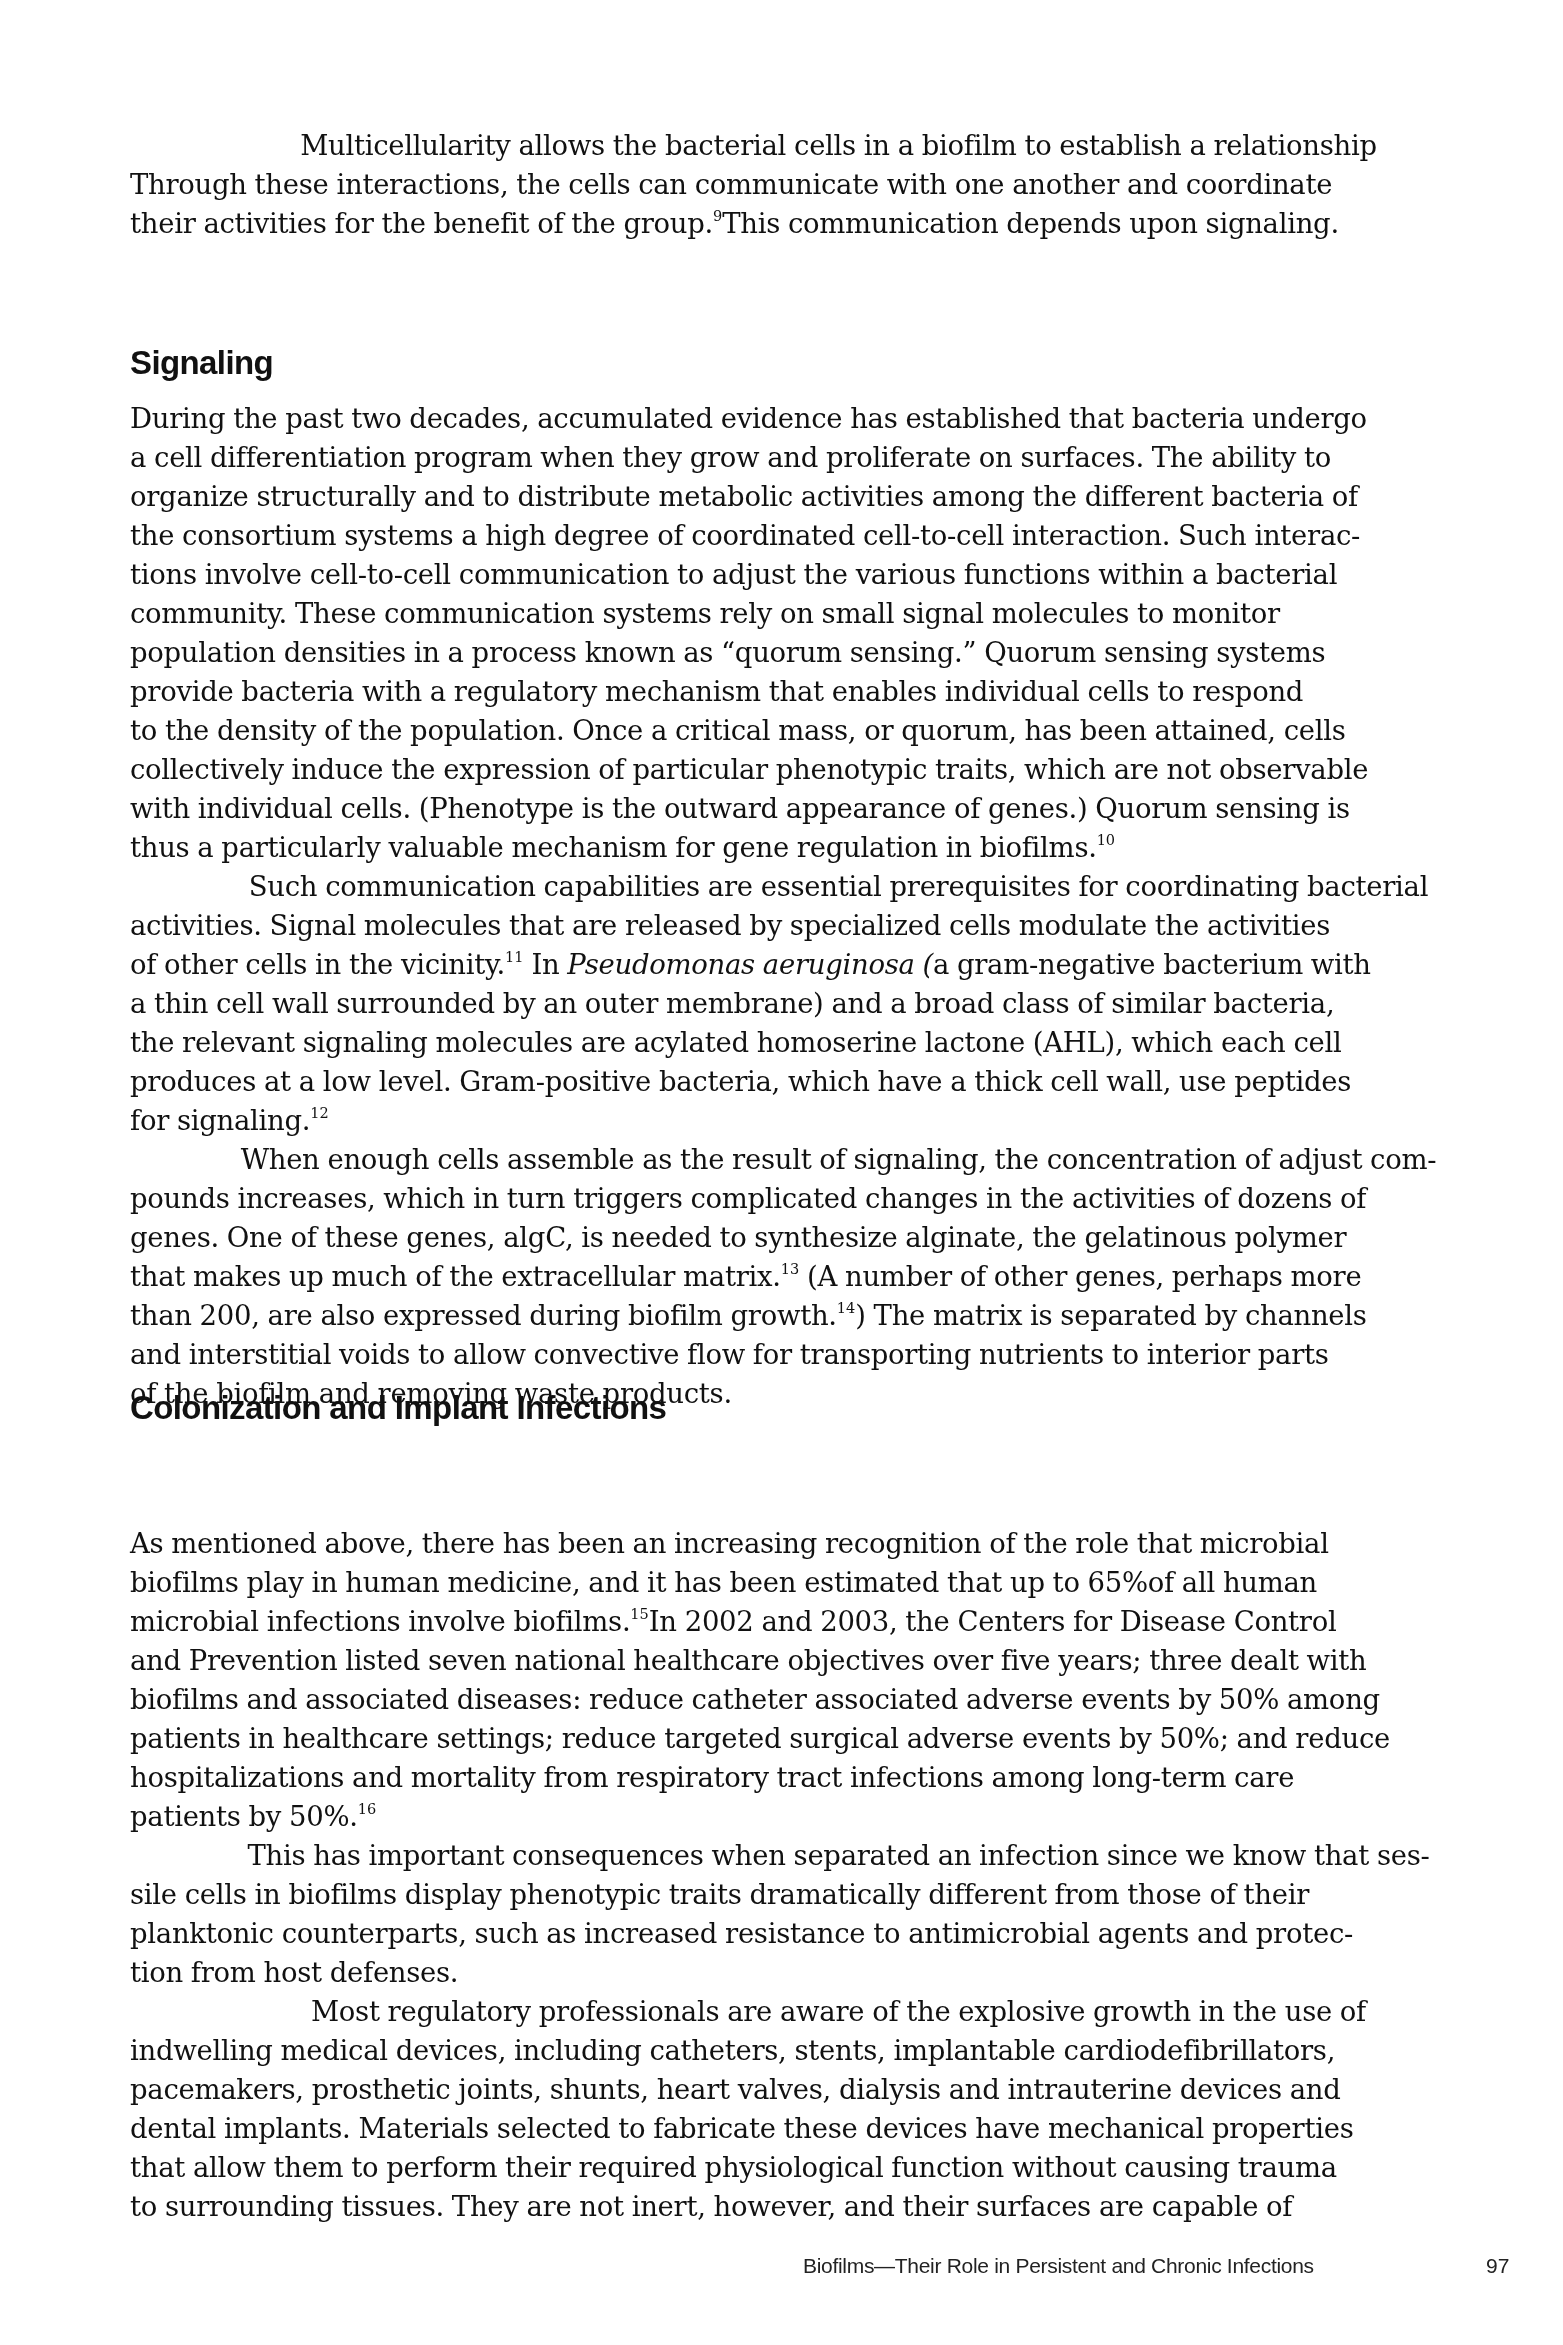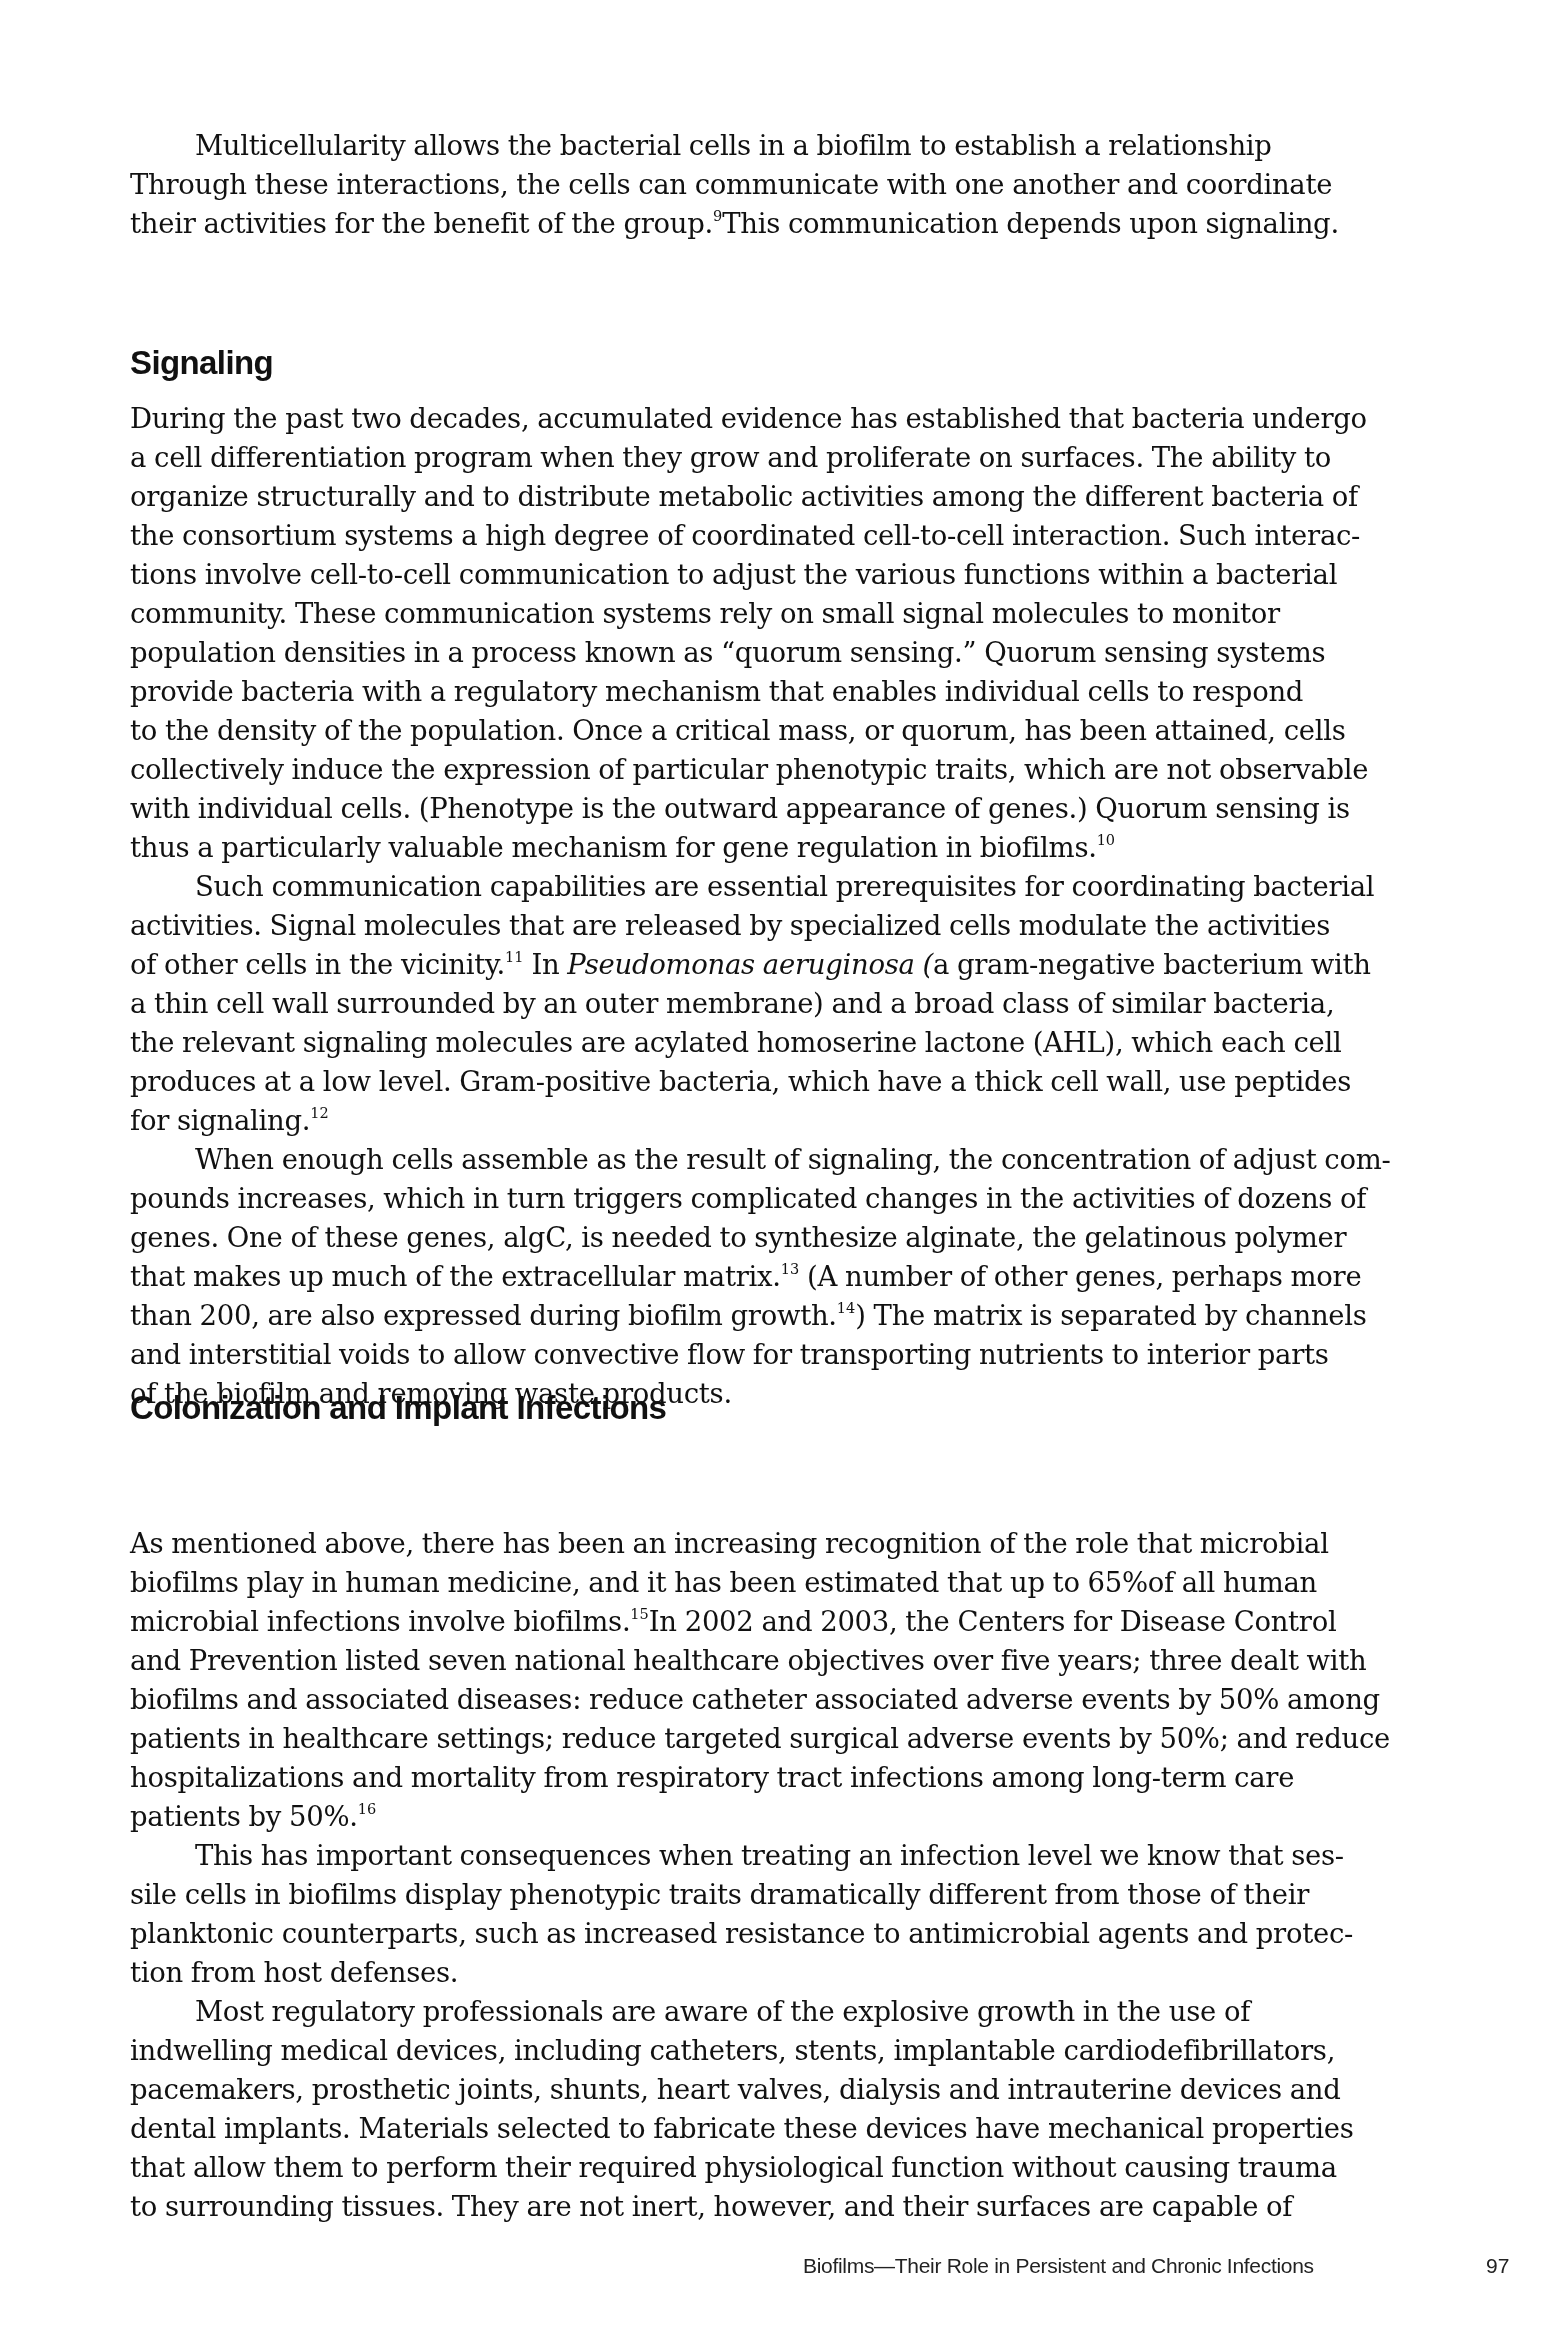--- a/index.html
+++ b/index.html
@@ -12,21 +12,21 @@
   .block {
     position: absolute; left: 130px; width: 1352px;
     font-family: "DejaVu Serif", "Liberation Serif", serif;
     font-size: 27.5px;
     line-height: 39px;
     letter-spacing: -0.3px;
     word-spacing: -0.5px;
     color: #111111;
   }
   .line { display: block; white-space: nowrap; height: 39px; }
-  .line.indent { padding-left: 65px; }
+  .line.indent { padding-left: 65px; text-align: center; }
   .line .it { font-style: italic; }
   .line sup {
     font-size: 14.5px; line-height: 0; vertical-align: 0; position: relative; top: -11.6px;
     letter-spacing: 0;
   }
   .heading {
     position: absolute; left: 130px;
     font-family: "Liberation Sans", "DejaVu Sans", sans-serif;
     font-weight: bold;
     font-size: 33px;
@@ -96,21 +96,21 @@
       <span class="line"><span>As mentioned above, there has been an increasing recognition of the role that microbial</span></span>
       <span class="line"><span>biofilms play in human medicine, and it has been estimated that up to 65%of all human</span></span>
       <span class="line"><span>microbial infections involve biofilms.</span><sup>15</sup><span>In 2002 and 2003, the Centers for Disease Control</span></span>
       <span class="line"><span>and Prevention listed seven national healthcare objectives over five years; three dealt with</span></span>
       <span class="line"><span>biofilms and associated diseases: reduce catheter associated adverse events by 50% among</span></span>
       <span class="line"><span>patients in healthcare settings; reduce targeted surgical adverse events by 50%; and reduce</span></span>
       <span class="line"><span>hospitalizations and mortality from respiratory tract infections among long-term care</span></span>
       <span class="line"><span>patients by 50%.</span><sup>16</sup></span>
     </div>
     <div>
-      <span class="line indent"><span>This has important consequences when treating an infection level we know that ses-</span></span>
+      <span class="line indent"><span>This has important consequences when separated an infection since we know that ses-</span></span>
       <span class="line"><span>sile cells in biofilms display phenotypic traits dramatically different from those of their</span></span>
       <span class="line"><span>planktonic counterparts, such as increased resistance to antimicrobial agents and protec-</span></span>
       <span class="line"><span>tion from host defenses.</span></span>
     </div>
     <div>
       <span class="line indent"><span>Most regulatory professionals are aware of the explosive growth in the use of</span></span>
       <span class="line"><span>indwelling medical devices, including catheters, stents, implantable cardiodefibrillators,</span></span>
       <span class="line"><span>pacemakers, prosthetic joints, shunts, heart valves, dialysis and intrauterine devices and</span></span>
       <span class="line"><span>dental implants. Materials selected to fabricate these devices have mechanical properties</span></span>
       <span class="line"><span>that allow them to perform their required physiological function without causing trauma</span></span>

